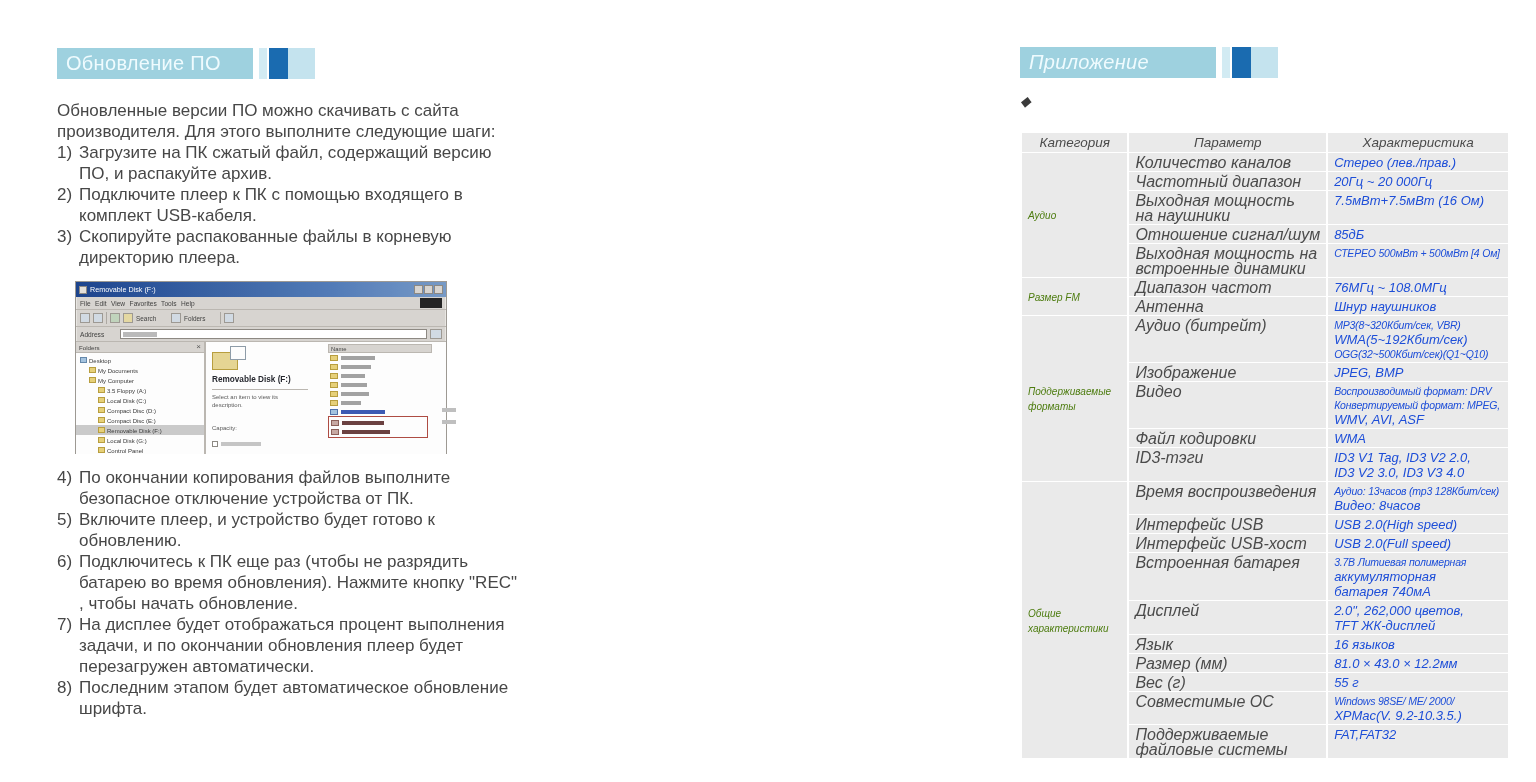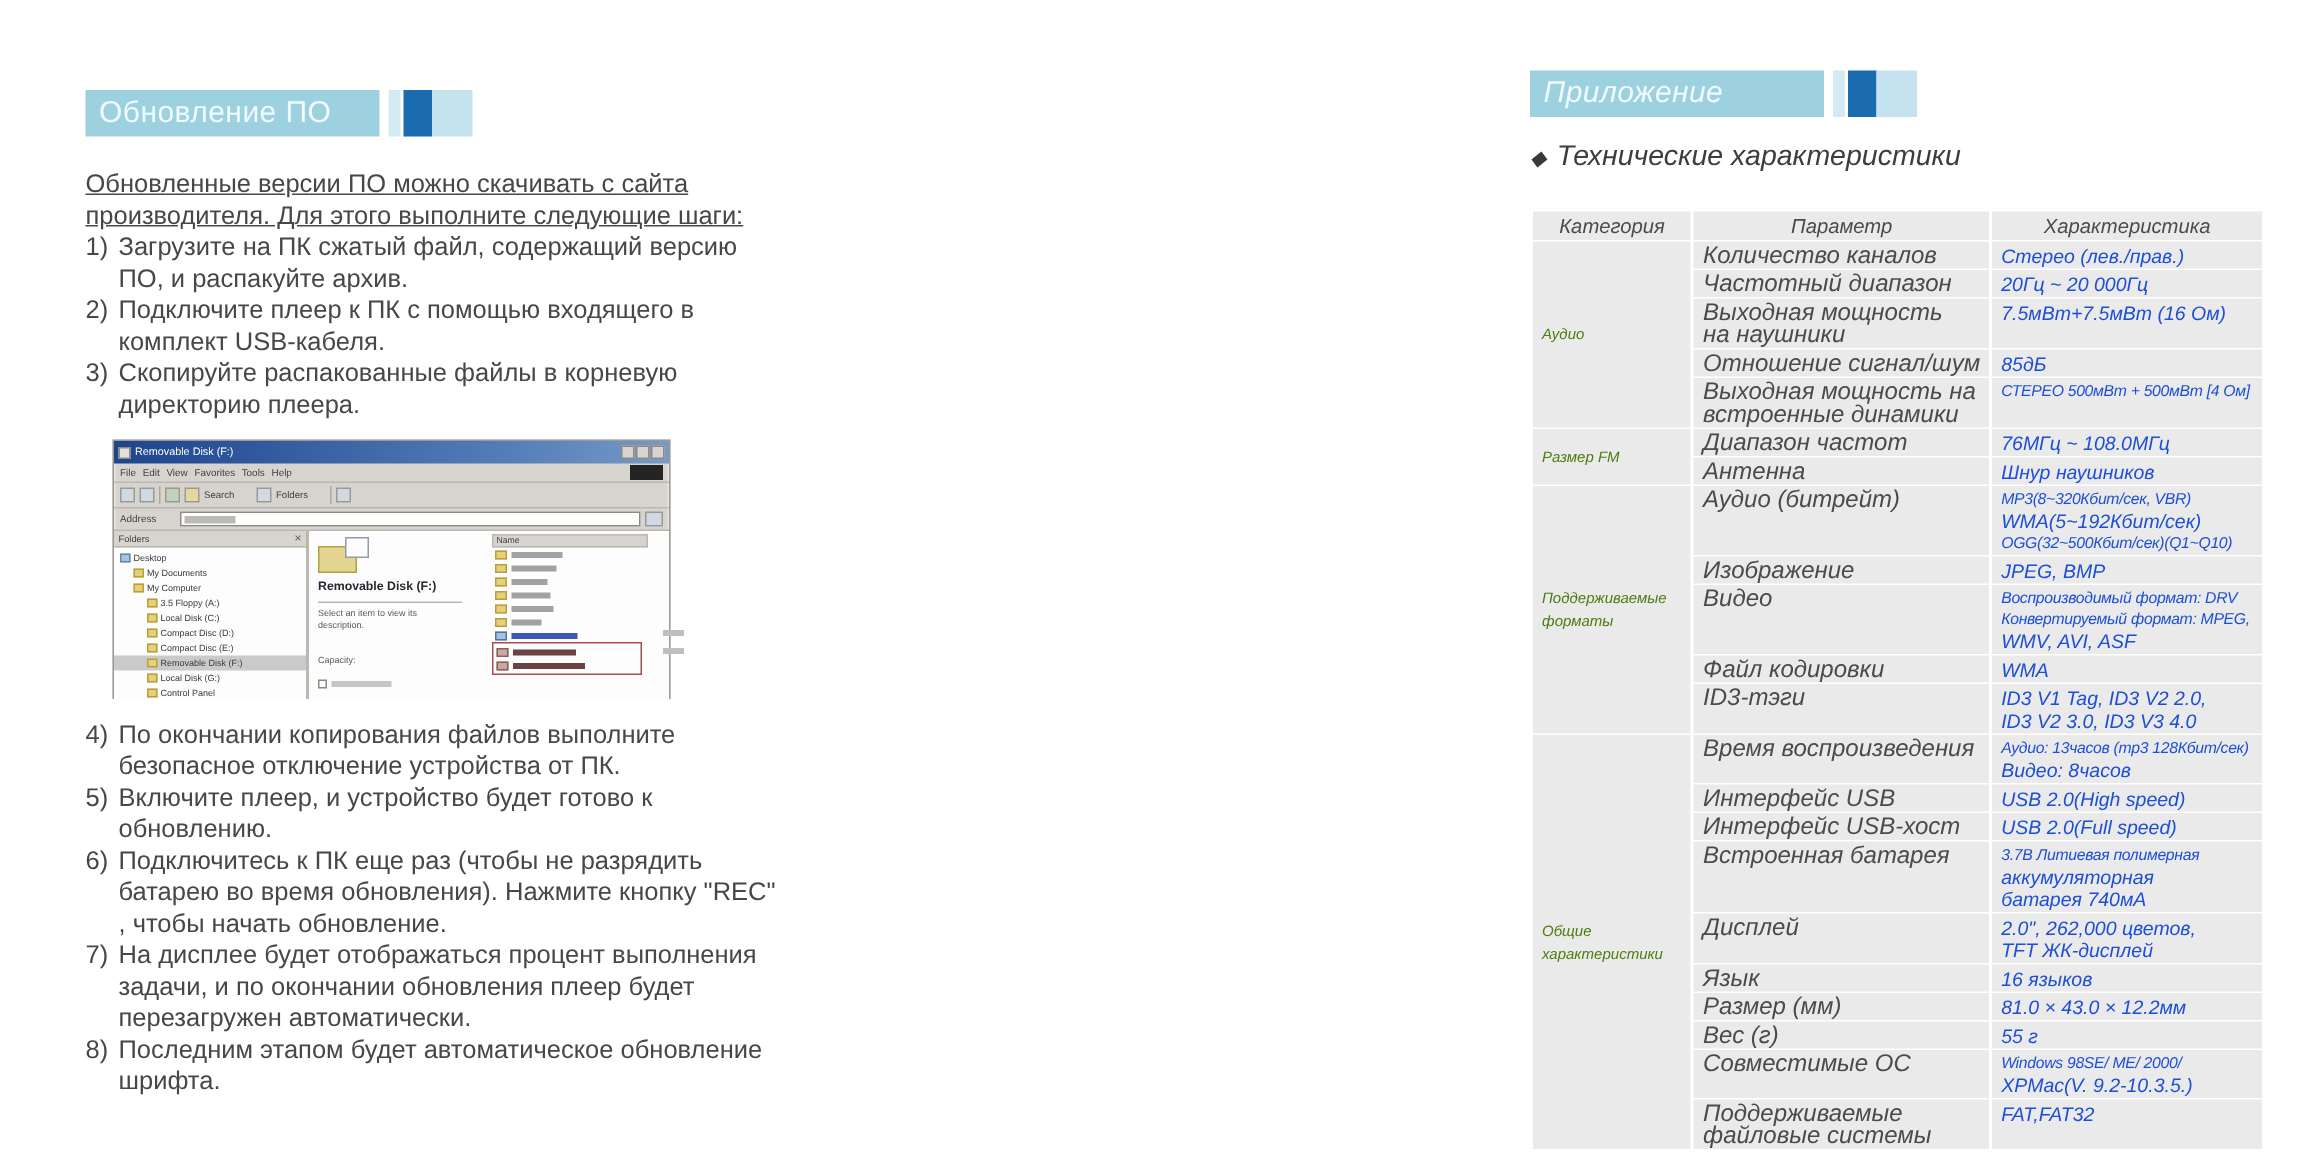--- a/index.html
+++ b/index.html
@@ -9,22 +9,22 @@
 
   
   .sec-header { display:flex; align-items:stretch; height:31px; }
   .hdr-bar { width:196px; background:#9ed1df; color:#effbfe; font-size:20px;
              display:flex; align-items:center; padding-left:9px; letter-spacing:0.3px; }
   .hdr-pale { width:8px;  background:#d2ebf3; margin-left:6px; }
   .hdr-dark { width:19px; background:#1a6bb0; margin-left:2px; }
   .hdr-mid  { width:27px; background:#c4e3ee; }
 
   
-  .col-left { position:absolute; left:57px; top:60px; width:468px; }
-  .intro { margin-top:21px; font-size:17px; line-height:21px; color:#474747;text-decoration:underline; }
+  .col-left { position:absolute; left:57px; top:48px; width:468px; }
+  .intro { margin-top:21px; font-size:17px; line-height:21px; color:#474747; }
   ol.steps { list-style:none; margin-top:0; }
   ol.steps li { display:flex; font-size:17px; line-height:21px; color:#474747; }
   ol.steps .num { flex:0 0 22px; }
   ol.steps .txt { flex:1; }
 
   
   .shot { margin:13px 0 13px 18px; width:372px; }
   .xp { width:372px; height:173px; background:#d6d3ce; border:1px solid #9a968f;
         box-shadow:0 0 0 1px #e8e6e2 inset; filter:blur(0.35px) saturate(0.9); opacity:0.97;
         font-family:"Liberation Sans", sans-serif; }
@@ -311,21 +311,20 @@
       <div class="hdr-bar">
         <span>Приложение</span>
       </div>
       <span class="hdr-pale"></span>
       <span class="hdr-dark"></span>
       <span class="hdr-mid"></span>
     </div>
 
     <div class="subtitle">
       <span class="diamond">◆</span>
-      <span>Технические характеристики</span>
     </div>
 
     <table class="specs">
       <colgroup>
           <col class="c1">
           <col class="c2">
           <col class="c3">
         </colgroup>
       <thead>
           <tr>

